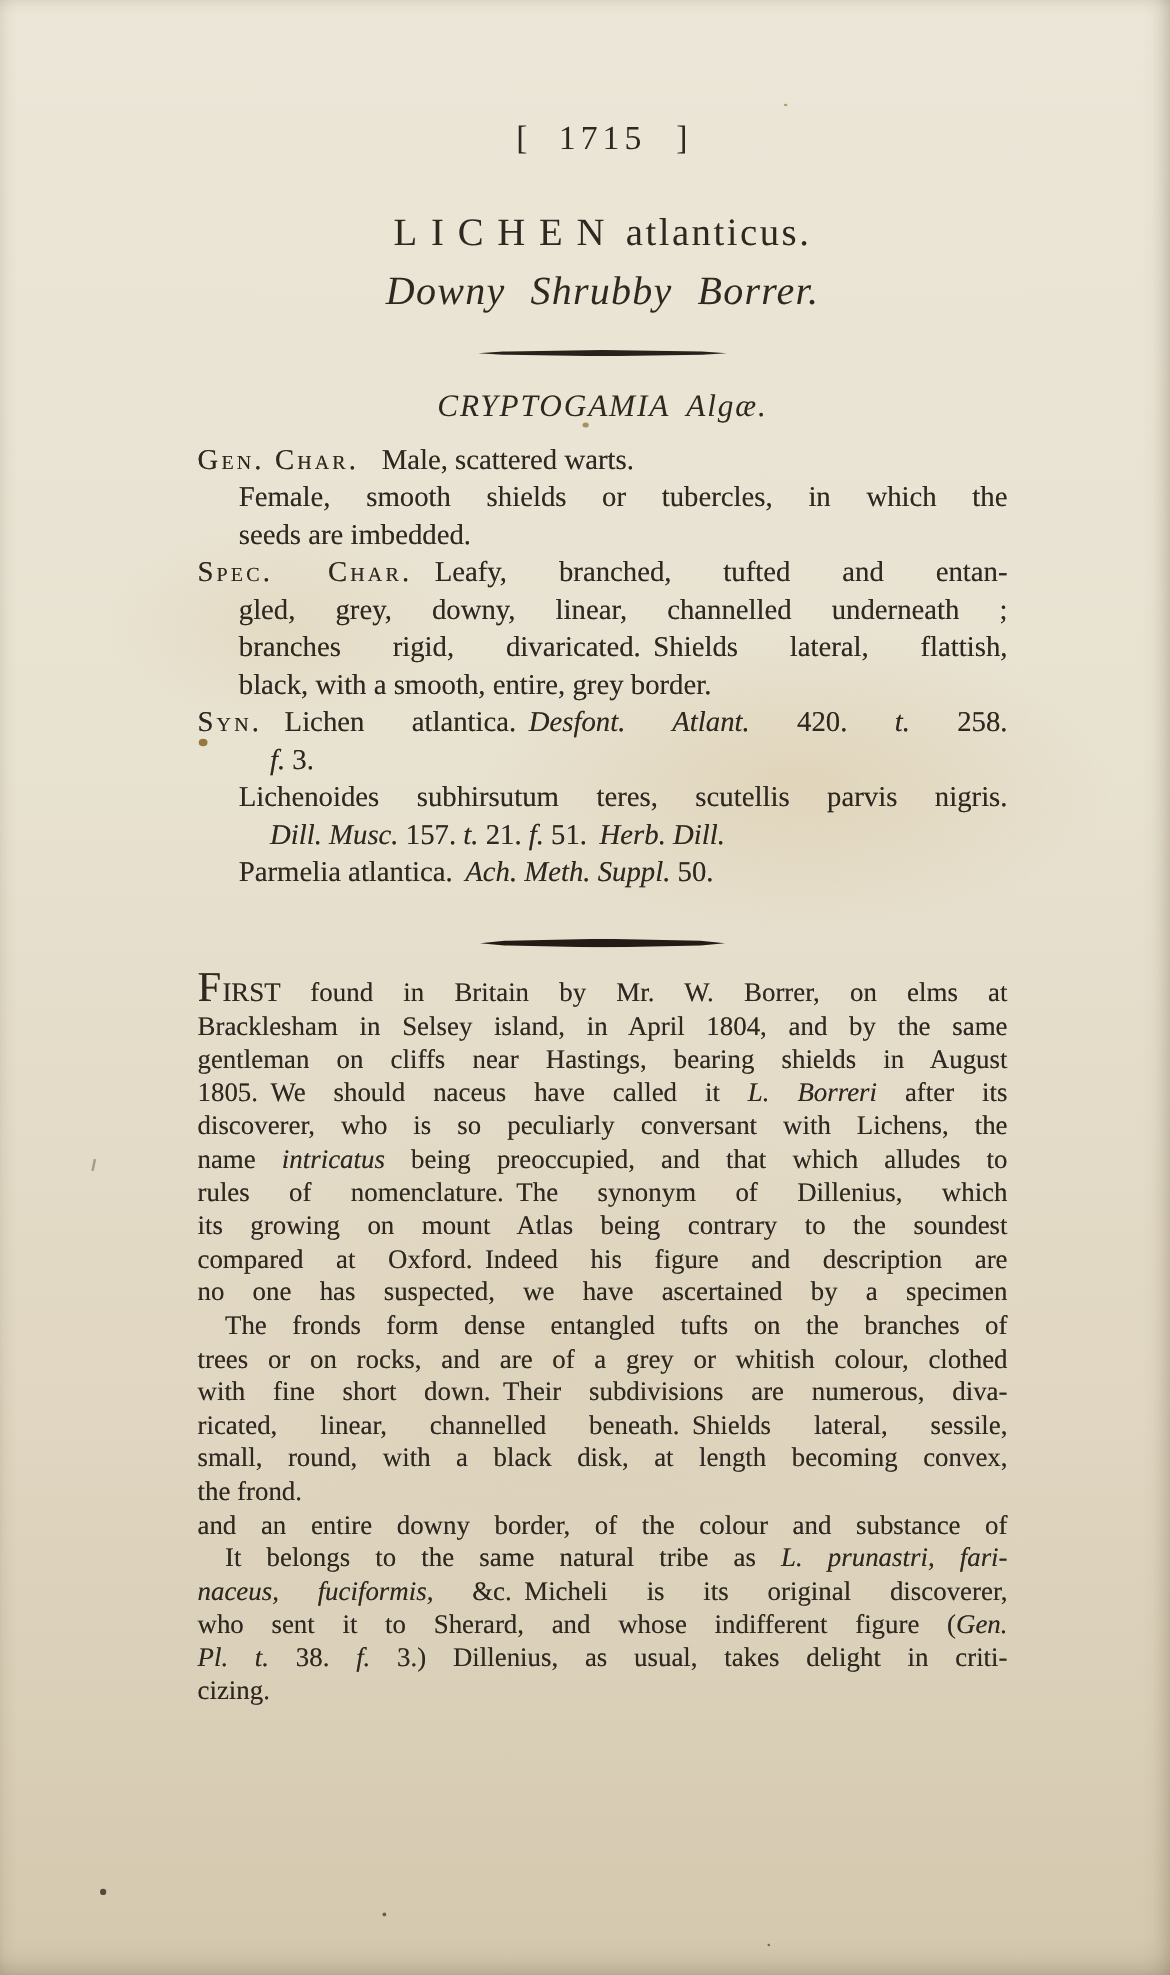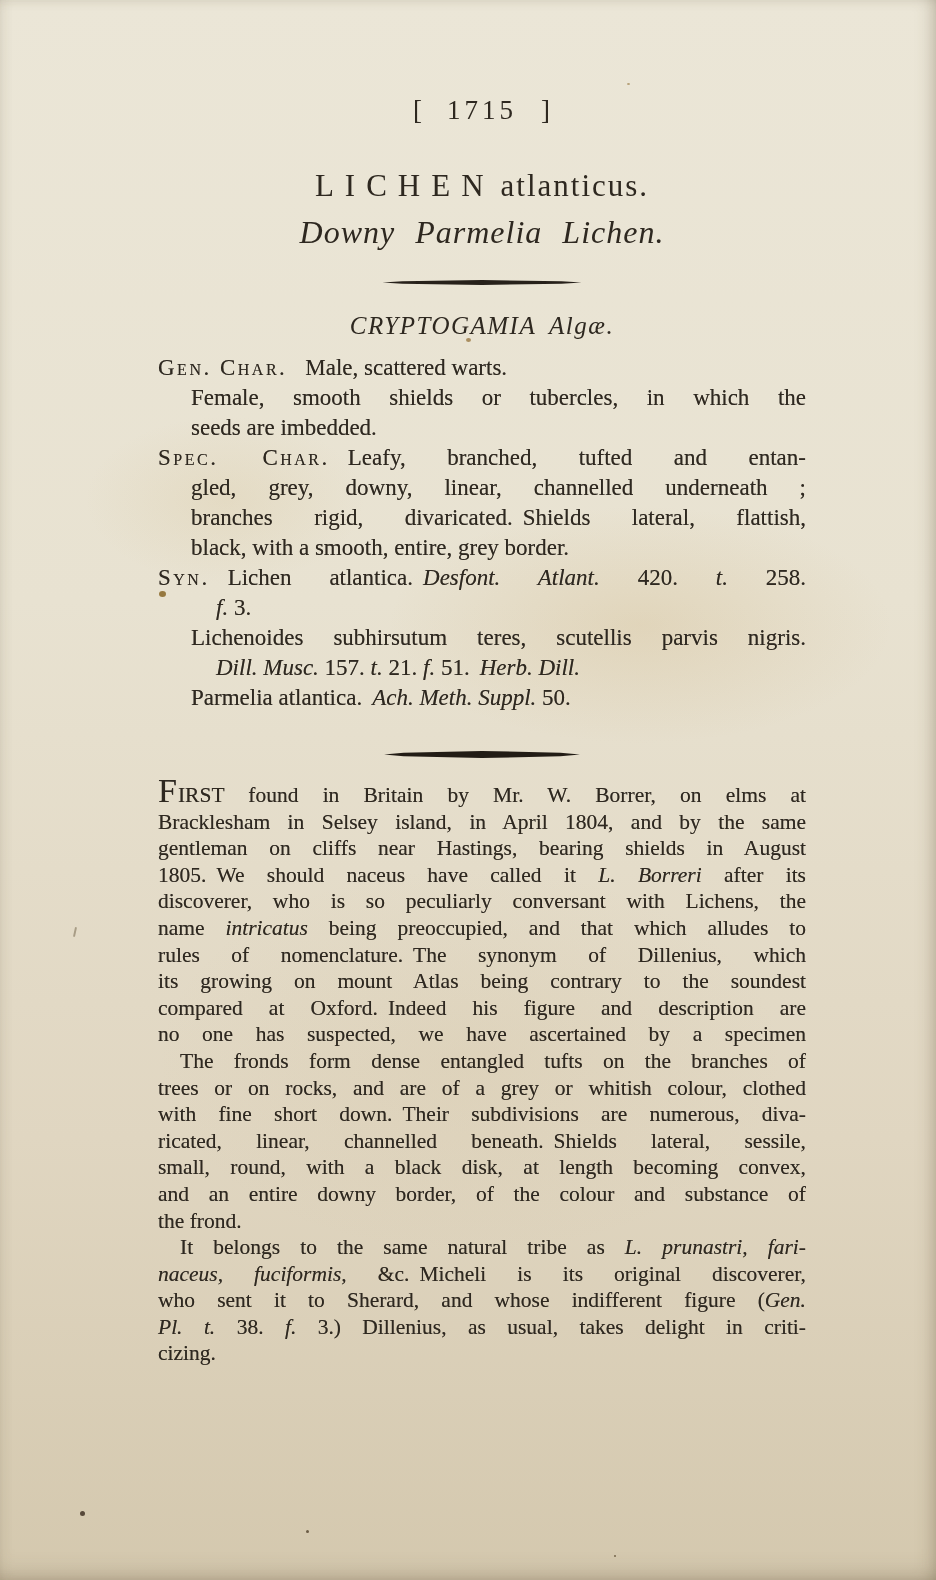--- a/index.html
+++ b/index.html
@@ -59,21 +59,21 @@
   <div class="col">
 
     <div class="pagenum">
       <span>[</span><span class="num">1715</span><span>]</span>
     </div>
 
     <h1 class="title">
       <span class="genus">LICHEN</span><span class="species">atlanticus.</span>
     </h1>
 
-    <h2 class="common">Downy Parmelia Lichen.</h2>
+    <h2 class="common">Downy Shrubby Borrer.</h2>
 
     <div class="rule rule1"></div>
 
     <h3 class="classline">CRYPTOGAMIA Algæ.</h3>
 
     <section class="charblock">
         <div class="line"><span class="sc">Gen. Char.</span><span class="g2"> </span><span>Male, scattered warts.</span></div>
         <div class="line fill ind1"><span>Female, smooth shields or tubercles, in which the</span></div>
         <div class="line ind1"><span>seeds are imbedded.</span></div>
         <div class="line fill"><span class="sc">Spec. Char.</span><span class="g2"> </span><span>Leafy, branched, tufted and entan-</span></div>
@@ -98,22 +98,22 @@
         <div class="line fill"><span>name </span><span class="it">intricatus</span><span> being preoccupied, and that which alludes to</span></div>
         <div class="line fill"><span>rules of nomenclature.</span><span class="g1"> </span><span>The synonym of Dillenius, which</span></div>
         <div class="line fill"><span>its growing on mount Atlas being contrary to the soundest</span></div>
         <div class="line fill"><span>compared at Oxford.</span><span class="g1"> </span><span>Indeed his figure and description are</span></div>
         <div class="line fill"><span>no one has suspected, we have ascertained by a specimen</span></div>
         <div class="line fill indP"><span>The fronds form dense entangled tufts on the branches of</span></div>
         <div class="line fill"><span>trees or on rocks, and are of a grey or whitish colour, clothed</span></div>
         <div class="line fill"><span>with fine short down.</span><span class="g1"> </span><span>Their subdivisions are numerous, diva-</span></div>
         <div class="line fill"><span>ricated, linear, channelled beneath.</span><span class="g1"> </span><span>Shields lateral, sessile,</span></div>
         <div class="line fill"><span>small, round, with a black disk, at length becoming convex,</span></div>
+        <div class="line"><span>the frond.</span></div>
         <div class="line fill"><span>and an entire downy border, of the colour and substance of</span></div>
-        <div class="line"><span>the frond.</span></div>
         <div class="line fill indP"><span>It belongs to the same natural tribe as </span><span class="it">L. prunastri, fari-</span></div>
         <div class="line fill"><span class="it">naceus, fuciformis,</span><span> &amp;c.</span><span class="g1"> </span><span>Micheli is its original discoverer,</span></div>
         <div class="line fill"><span>who sent it to Sherard, and whose indifferent figure (</span><span class="it">Gen.</span></div>
         <div class="line fill"><span class="it">Pl. t.</span><span> 38. </span><span class="it">f.</span><span> 3.) Dillenius, as usual, takes delight in criti-</span></div>
         <div class="line"><span>cizing.</span></div>
       </section>
 
   </div>
 
   <div class="speck sp1"></div>

